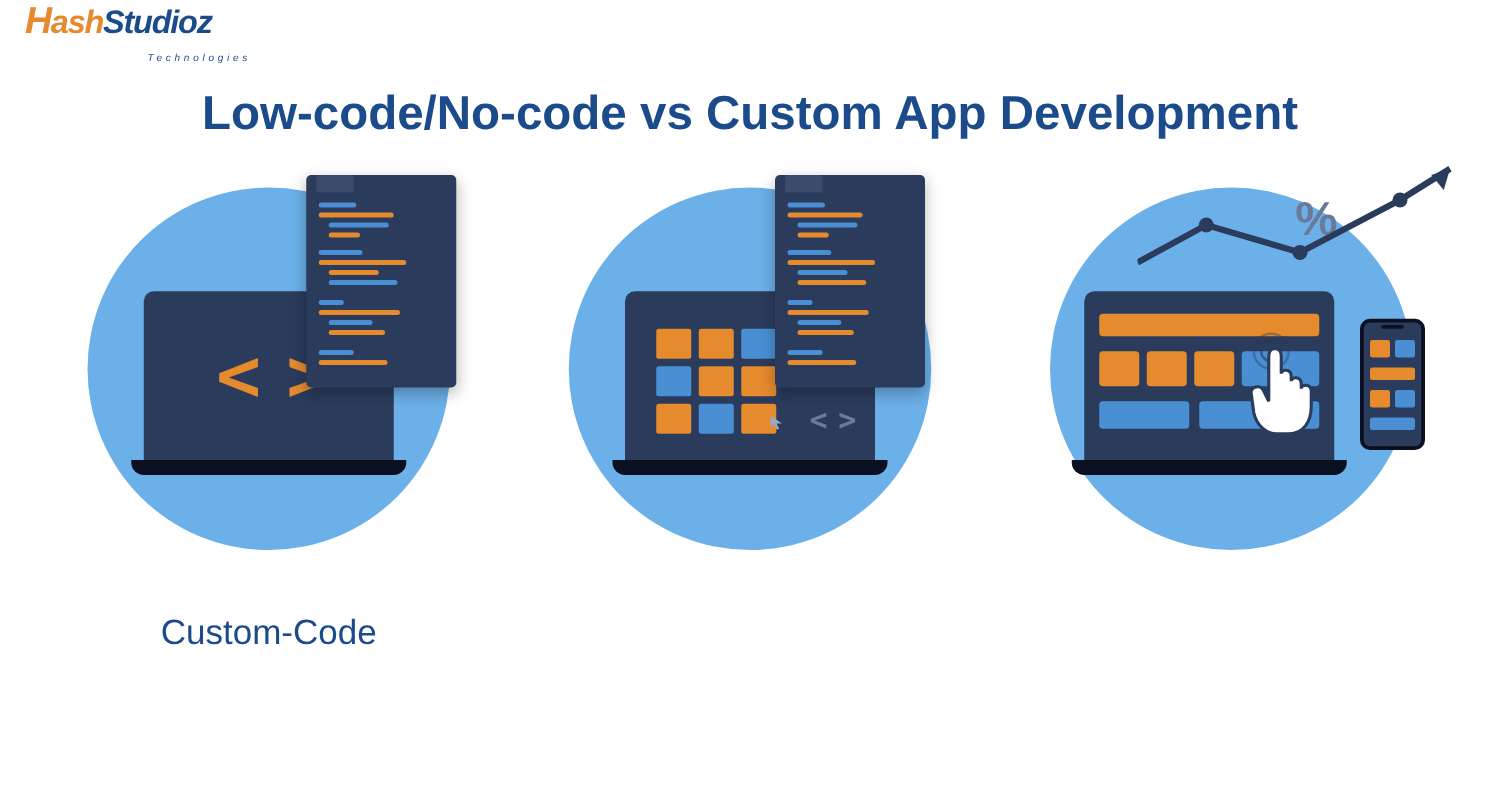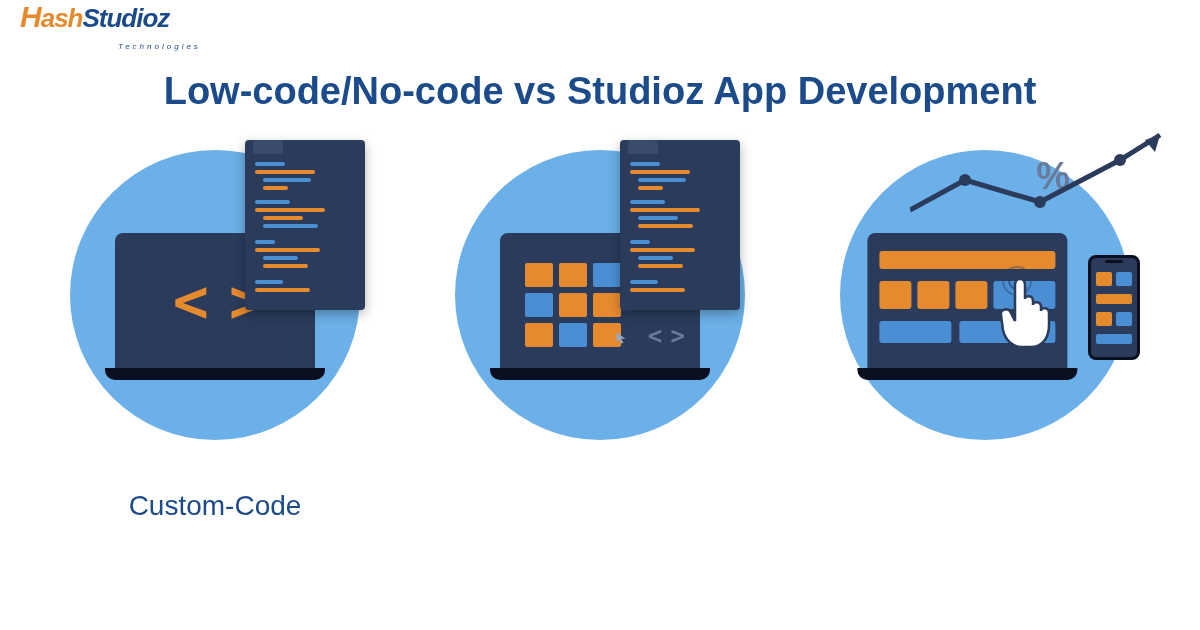--- a/index.html
+++ b/index.html
@@ -187,21 +187,21 @@
   }
 </style>
 </head>
 <body>
 
 <div class="logo">
   <span class="h">H</span><span class="ash">ash</span><span class="studioz">Studioz</span>
 </div>
 <div class="logo-sub">Technologies</div>
 
-<h1 class="title">Low-code/No-code vs Studioz App Development</h1>
+<h1 class="title">Low-code/No-code vs Custom App Development</h1>
 
 <div class="cards">
 
   <div class="card">
     <div class="circle">
       <div class="laptop">
         <div class="laptop-screen">
           <div class="brackets">&lt; &gt;</div>
         </div>
         <div class="laptop-base"></div>

